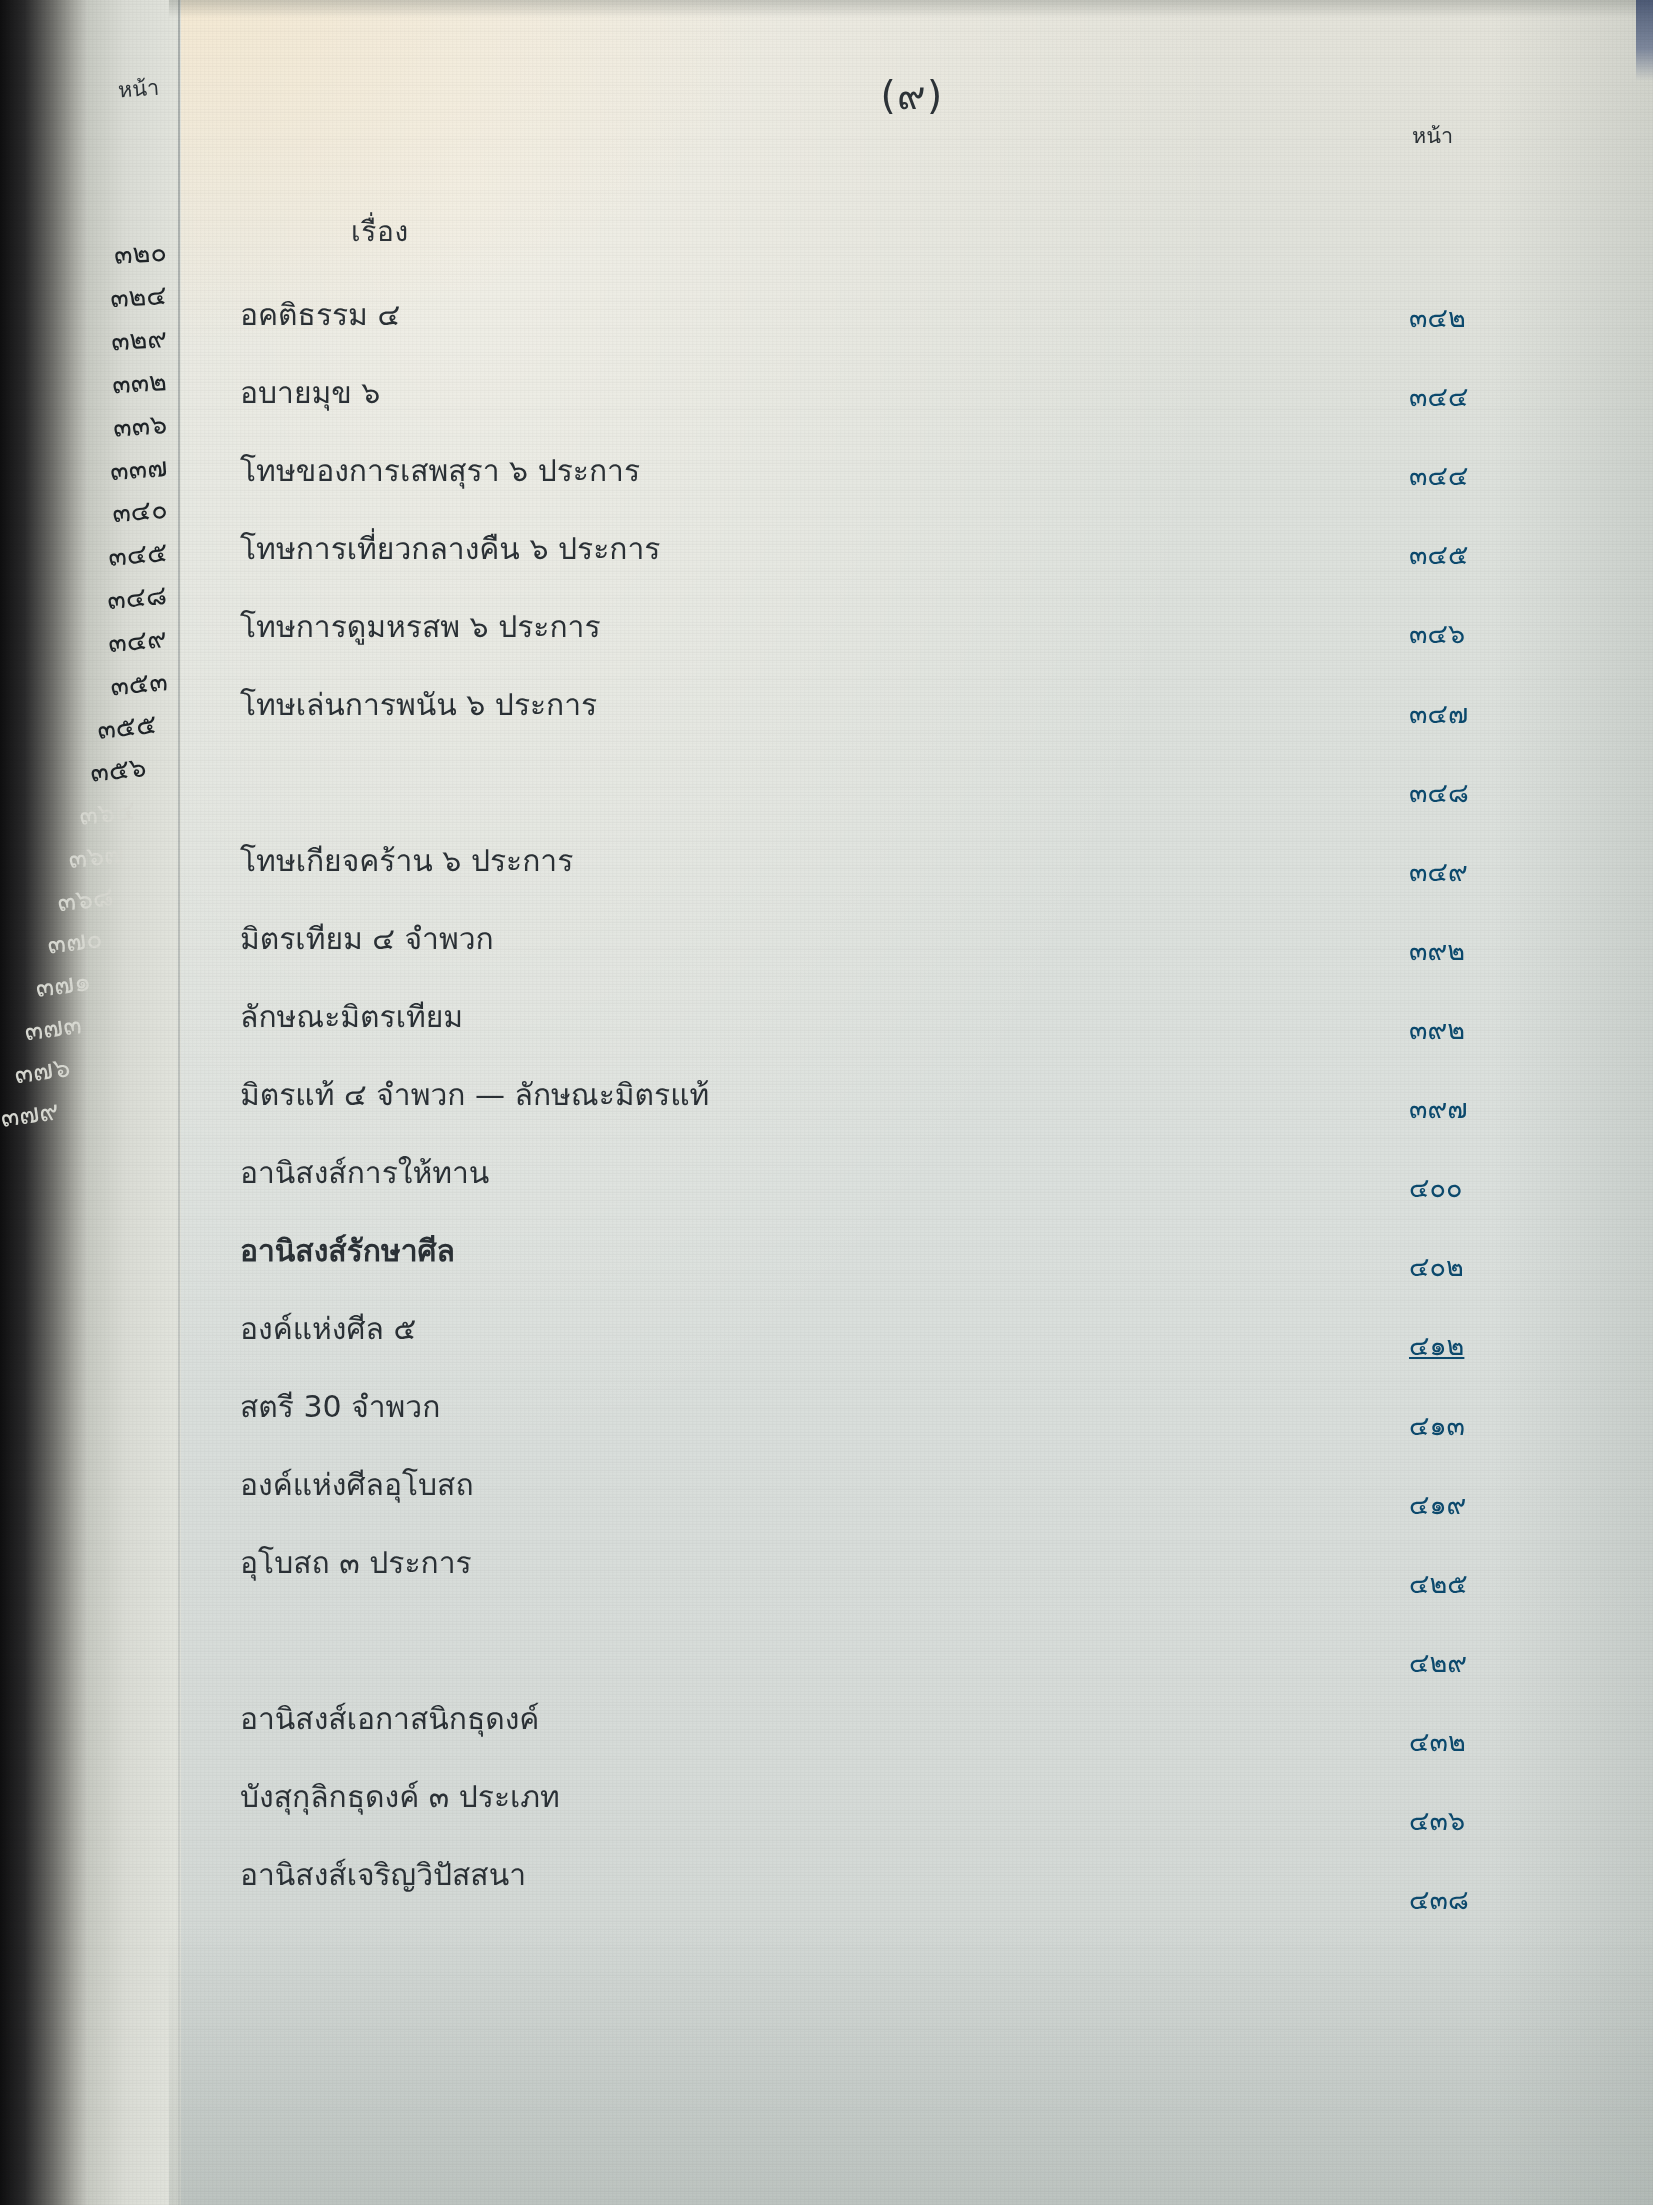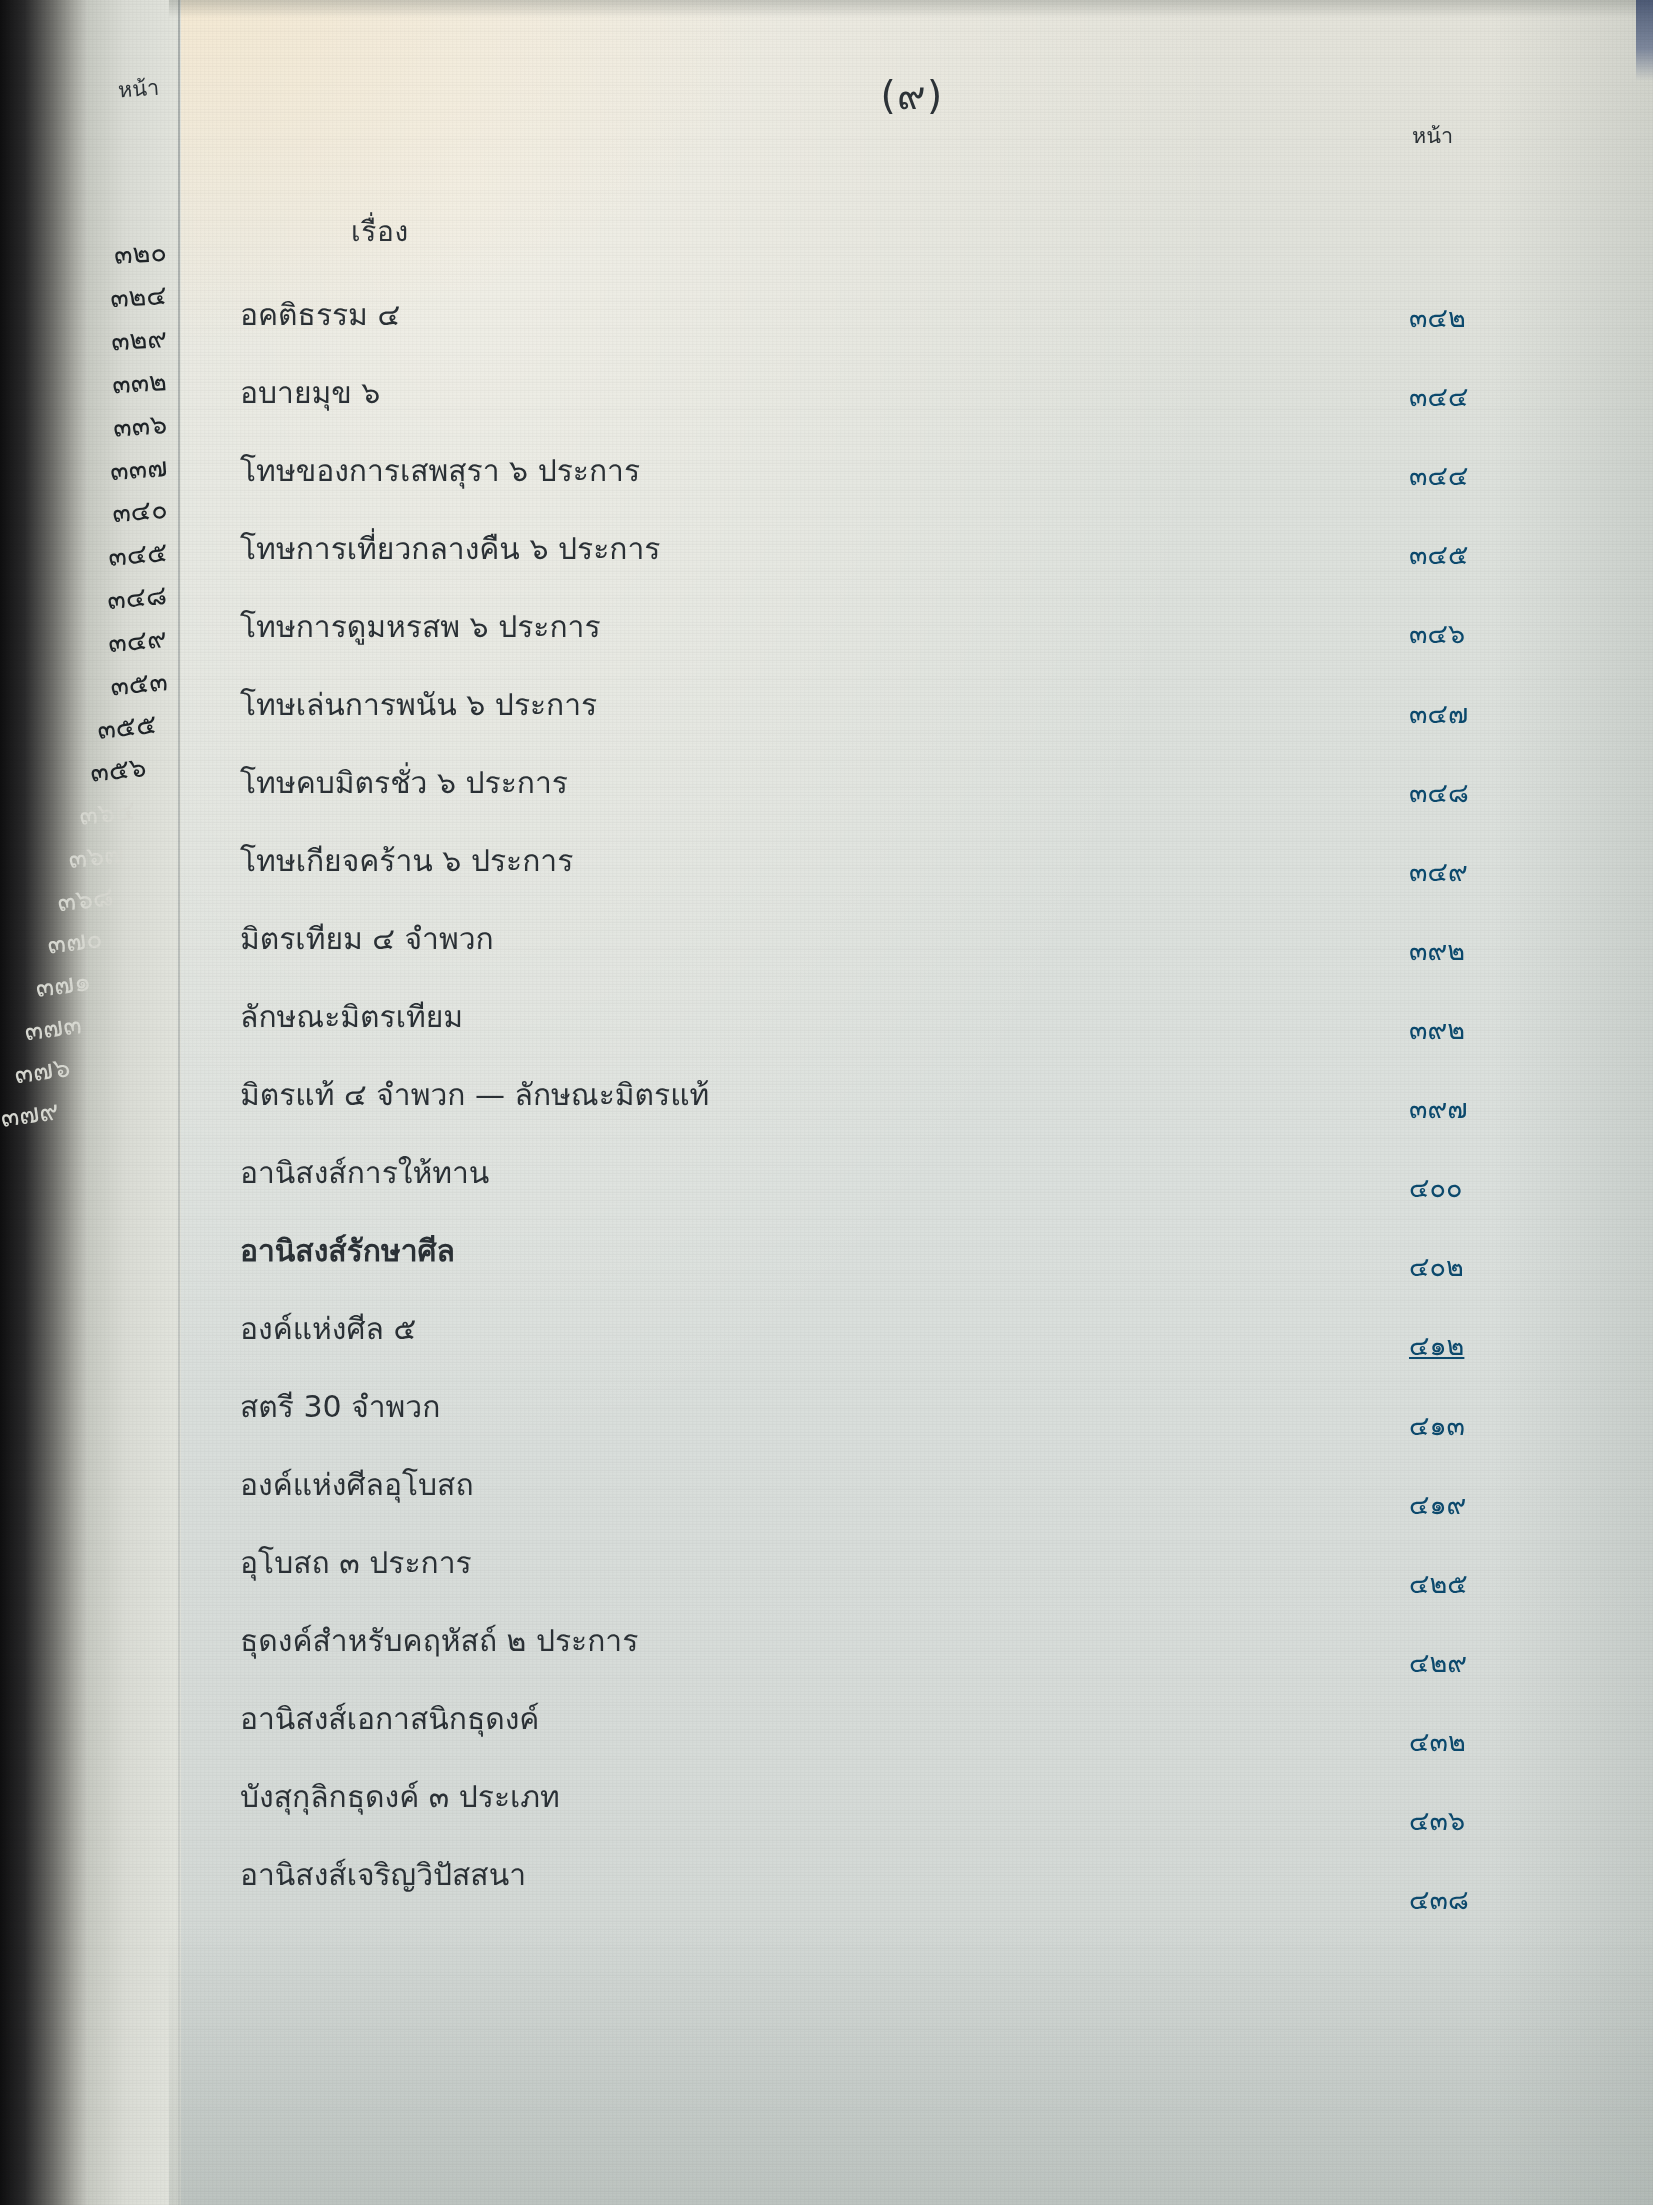--- a/index.html
+++ b/index.html
@@ -202,21 +202,20 @@
       <div class="entry-title" style="top: 369px;">อบายมุข ๖</div>
       <div class="entry-page" style="top: 375px;">๓๔๔</div>
       <div class="entry-title" style="top: 447px;">โทษของการเสพสุรา ๖ ประการ</div>
       <div class="entry-page" style="top: 454px;">๓๔๔</div>
       <div class="entry-title" style="top: 525px;">โทษการเที่ยวกลางคืน ๖ ประการ</div>
       <div class="entry-page" style="top: 533px;">๓๔๕</div>
       <div class="entry-title" style="top: 603px;">โทษการดูมหรสพ ๖ ประการ</div>
       <div class="entry-page" style="top: 612px;">๓๔๖</div>
       <div class="entry-title" style="top: 681px;">โทษเล่นการพนัน ๖ ประการ</div>
       <div class="entry-page" style="top: 692px;">๓๔๗</div>
-      <div class="entry-title" style="top: 759px;">โทษคบมิตรชั่ว ๖ ประการ</div>
       <div class="entry-page" style="top: 771px;">๓๔๘</div>
       <div class="entry-title" style="top: 837px;">โทษเกียจคร้าน ๖ ประการ</div>
       <div class="entry-page" style="top: 850px;">๓๔๙</div>
       <div class="entry-title" style="top: 915px;">มิตรเทียม ๔ จำพวก</div>
       <div class="entry-page" style="top: 929px;">๓๙๒</div>
       <div class="entry-title" style="top: 993px;">ลักษณะมิตรเทียม</div>
       <div class="entry-page" style="top: 1008px;">๓๙๒</div>
       <div class="entry-title" style="top: 1071px;">มิตรแท้ ๔ จำพวก — ลักษณะมิตรแท้</div>
       <div class="entry-page" style="top: 1087px;">๓๙๗</div>
       <div class="entry-title" style="top: 1149px;">อานิสงส์การให้ทาน</div>
@@ -224,21 +223,20 @@
       <div class="entry-title" style="top: 1227px; font-weight: bold;">อานิสงส์รักษาศีล</div>
       <div class="entry-page" style="top: 1245px;">๔๐๒</div>
       <div class="entry-title" style="top: 1305px;">องค์แห่งศีล ๕</div>
       <div class="entry-page" style="top: 1324px; text-decoration: underline;">๔๑๒</div>
       <div class="entry-title" style="top: 1383px;">สตรี 30 จำพวก</div>
       <div class="entry-page" style="top: 1404px;">๔๑๓</div>
       <div class="entry-title" style="top: 1461px;">องค์แห่งศีลอุโบสถ</div>
       <div class="entry-page" style="top: 1483px;">๔๑๙</div>
       <div class="entry-title" style="top: 1539px;">อุโบสถ ๓ ประการ</div>
       <div class="entry-page" style="top: 1562px; text-align: center;">๔๒๕</div>
-      <div class="entry-title" style="top: 1617px;">ธุดงค์สำหรับคฤหัสถ์ ๒ ประการ</div>
       <div class="entry-page" style="top: 1641px;">๔๒๙</div>
       <div class="entry-title" style="top: 1695px;">อานิสงส์เอกาสนิกธุดงค์</div>
       <div class="entry-page" style="top: 1720px;">๔๓๒</div>
       <div class="entry-title" style="top: 1773px;">บังสุกุลิกธุดงค์ ๓ ประเภท</div>
       <div class="entry-page" style="top: 1799px;">๔๓๖</div>
       <div class="entry-title" style="top: 1851px;">อานิสงส์เจริญวิปัสสนา</div>
       <div class="entry-page" style="top: 1878px;">๔๓๘</div>
     </div>
 
   <div class="right-shade"></div>

